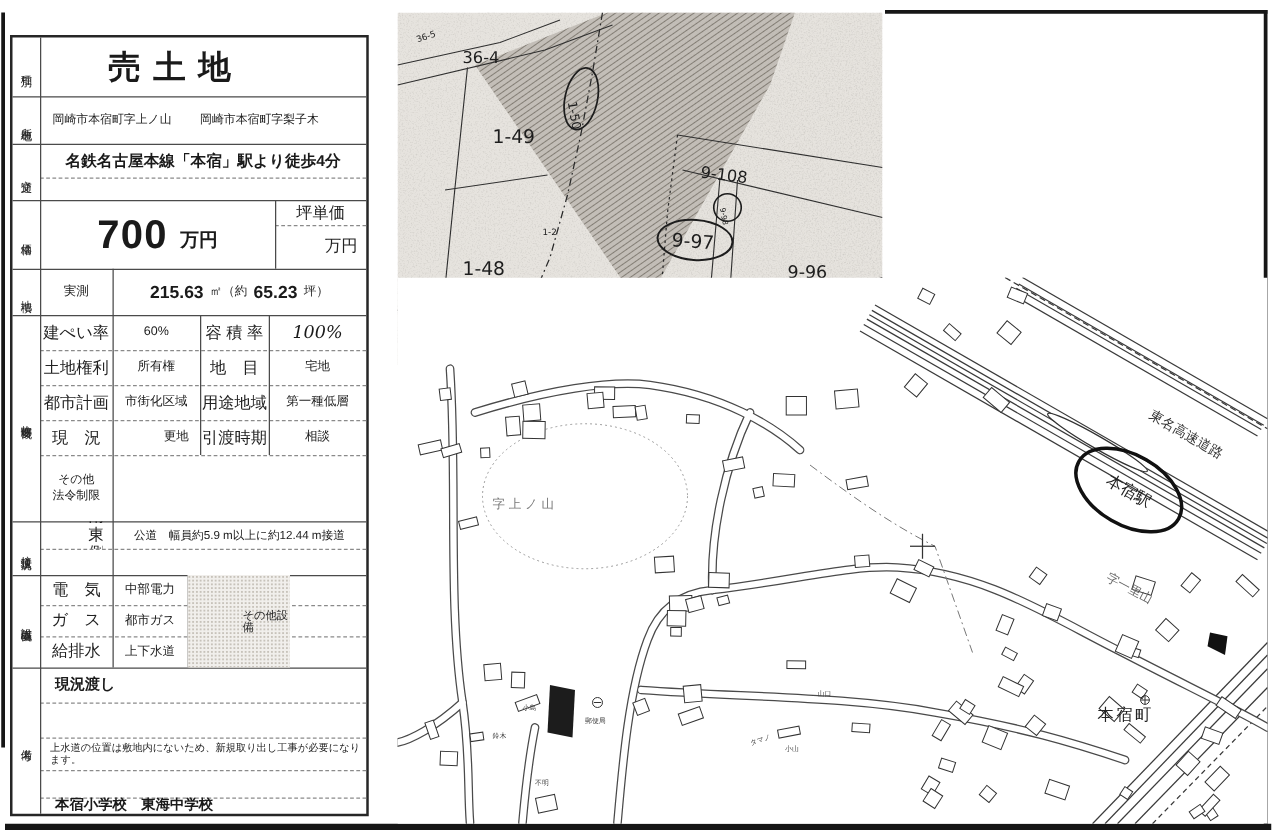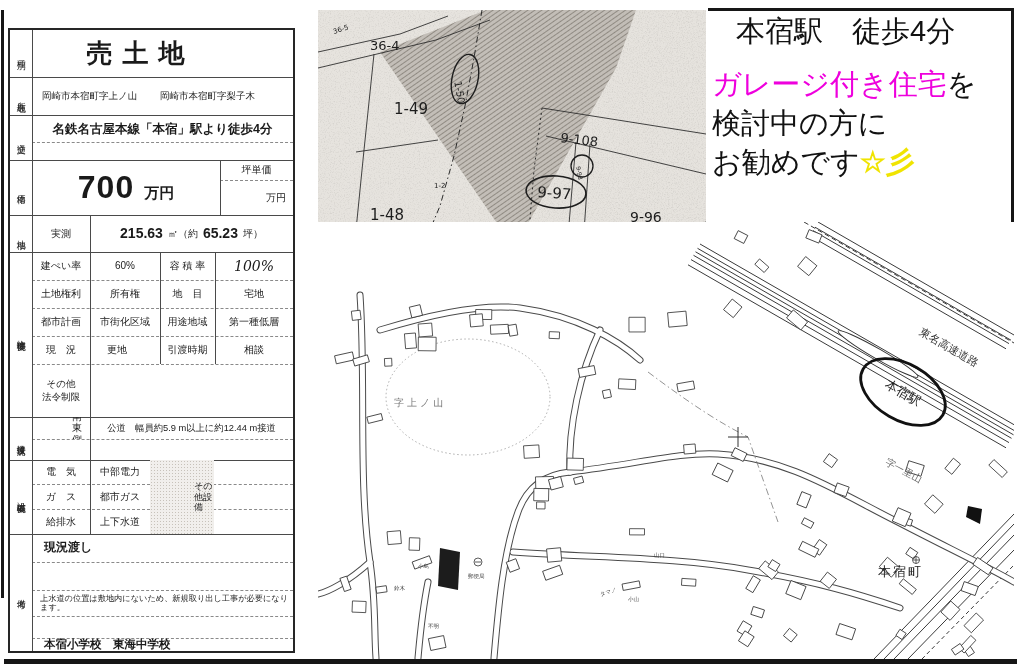--- a/index.html
+++ b/index.html
@@ -18,21 +18,21 @@
     letter-spacing:1px; color:#222; justify-content:center; }
   .hline { position:absolute; border-top:1.2px solid #4a4a4a; height:0; }
   .hline.sub { border-top:1px dashed #8a8a8a; }
   .vline { position:absolute; border-left:1.2px solid #4a4a4a; width:0; }
   .big-title { font-size:26px; font-weight:bold; letter-spacing:10px; padding-left:10px; }
   .addr { font-size:9.5px; justify-content:flex-start; }
   .addr span { white-space:nowrap; }
   .access { font-size:12.5px; font-weight:600; }
   .price-num { font-size:32px; font-weight:bold; letter-spacing:1px; }
   .price-unit { font-size:15px; font-weight:bold; margin-left:10px; margin-top:10px; }
-  .small-lbl { font-size:10px; color:#222; }
+  .small-lbl { font-size:13px; color:#222; }
   .val { font-size:10px; }
   .num { font-size:14px; font-weight:600; }
   .handwrite { font-family:"DejaVu Serif", serif; font-style:italic; font-size:14px; }
   .shaded { background-color:#f1efec;
     background-image:radial-gradient(#c7c2ba 0.6px, transparent 0.7px);
     background-size:3px 3px; font-size:9px; }
   .note { font-size:8.2px; justify-content:flex-start; padding-left:8px; color:#222; }
   .two-line { flex-direction:column; font-size:9.5px; line-height:1.3; }
   
   .ad-panel { position:absolute; left:712px; top:12px; width:298px; height:208px; }
@@ -123,57 +123,47 @@
     <div class="cell handwrite" style="left:205px;top:222px;width:78px;height:28px;">100%</div>
     <div class="cell small-lbl" style="left:22px;top:250px;width:58px;height:28px;">土地権利</div>
     <div class="cell val" style="left:80px;top:250px;width:70px;height:28px;font-family:Liberation Serif, serif;">所有権</div>
     <div class="cell small-lbl" style="left:150px;top:250px;width:55px;height:28px;">地　目</div>
     <div class="cell val" style="left:205px;top:250px;width:78px;height:28px;">宅地</div>
     <div class="cell small-lbl" style="left:22px;top:278px;width:58px;height:28px;">都市計画</div>
     <div class="cell val" style="left:80px;top:278px;width:70px;height:28px;">市街化区域</div>
     <div class="cell small-lbl" style="left:150px;top:278px;width:55px;height:28px;">用途地域</div>
     <div class="cell val" style="left:205px;top:278px;width:78px;height:28px;">第一種低層</div>
     <div class="cell small-lbl" style="left:22px;top:306px;width:58px;height:28px;">現　況</div>
-    <div class="cell val" style="left:72px;top:306px;width:70px;height:28px;">更地</div>
+    <div class="cell val" style="left:96px;top:306px;width:70px;height:28px;">更地</div>
     <div class="cell small-lbl" style="left:150px;top:306px;width:55px;height:28px;">引渡時期</div>
     <div class="cell val" style="left:205px;top:306px;width:78px;height:28px;">相談</div>
     <div class="cell two-line" style="left:22px;top:334px;width:58px;height:53px;">
       <span>その他</span>
       <span>法令制限</span>
     </div>
 
     <div class="cell vlabel" style="left:0;top:387px;width:22px;height:43px;">接道状況</div>
     <div class="cell small-lbl" style="left:14px;top:387px;width:58px;height:22px;padding-left:48px;">南東側</div>
     <div class="cell" style="left:80px;top:387px;width:203px;height:22px;font-size:9.3px;">公道　幅員約5.9 m以上に約12.44 m接道</div>
 
     <div class="cell vlabel" style="left:0;top:430px;width:22px;height:74px;">設備概要</div>
     <div class="cell small-lbl" style="left:22px;top:430px;width:58px;height:24px;">電　気</div>
     <div class="cell val" style="left:80px;top:430px;width:60px;height:24px;">中部電力</div>
     <div class="cell small-lbl" style="left:22px;top:454px;width:58px;height:25px;">ガ　ス</div>
     <div class="cell val" style="left:80px;top:454px;width:60px;height:25px;">都市ガス</div>
     <div class="cell small-lbl" style="left:22px;top:479px;width:58px;height:25px;">給排水</div>
     <div class="cell val" style="left:80px;top:479px;width:60px;height:25px;">上下水道</div>
-    <div class="cell shaded" style="left:140px;top:430px;width:64px;height:74px;padding-left:44px;">その他設備</div>
+    <div class="cell shaded" style="left:140px;top:430px;width:82px;height:74px;padding-left:44px;">その他設備</div>
 
     <div class="cell vlabel" style="left:0;top:504px;width:22px;height:117px;">備考</div>
     <div class="cell" style="left:22px;top:504px;width:261px;height:28px;justify-content:flex-start;padding-left:12px;font-size:12px;font-weight:600;">現況渡し</div>
     <div class="cell note" style="left:22px;top:560px;width:261px;height:26px;">上水道の位置は敷地内にないため、新規取り出し工事が必要になります。</div>
     <div class="cell" style="left:22px;top:608px;width:261px;height:13px;justify-content:flex-start;padding-left:12px;font-size:11.5px;font-weight:600;">本宿小学校　東海中学校</div>
   </div>
 
-  <div class="ad-panel">
-    <div class="ad-line first">本宿駅　徒歩4分</div>
-    <div class="ad-line">
-      <span style="color:#ee00dd;">ガレージ付き住宅</span><span>を</span>
-    </div>
-    <div class="ad-line">検討中の方に</div>
-    <div class="ad-line">
-      <span>お勧めです</span><span style="color:#f0e400;font-weight:bold;">☆彡</span>
-    </div>
-  </div>
 
   <svg class="cadastral" viewBox="0 0 388 282">
     <defs>
       <filter id="grain" x="0" y="0" width="100%" height="100%">
         <feTurbulence type="fractalNoise" baseFrequency="0.8" numOctaves="2" stitchTiles="stitch"></feTurbulence>
         <feColorMatrix type="matrix" values="0 0 0 0 0.33  0 0 0 0 0.32  0 0 0 0 0.30  0 0 0 0.85 -0.42"></feColorMatrix>
       </filter>
       <pattern id="hatch" width="4" height="4" patternUnits="userSpaceOnUse" patternTransform="rotate(55)">
         <rect width="4" height="4" fill="#bdb8b1"></rect>
         <line x1="0" y1="0" x2="0" y2="4" stroke="#6d675e" stroke-width="1.5"></line>

